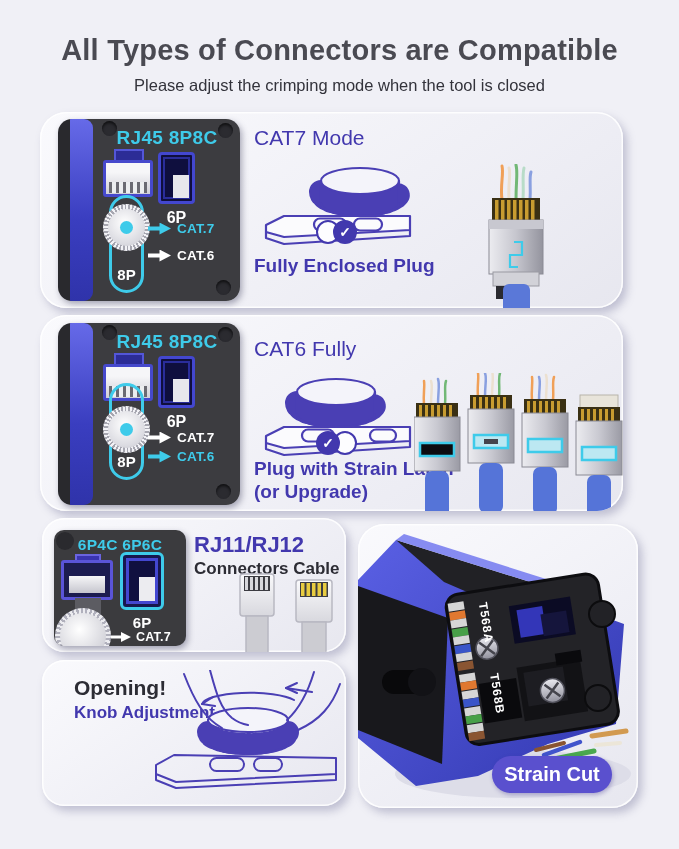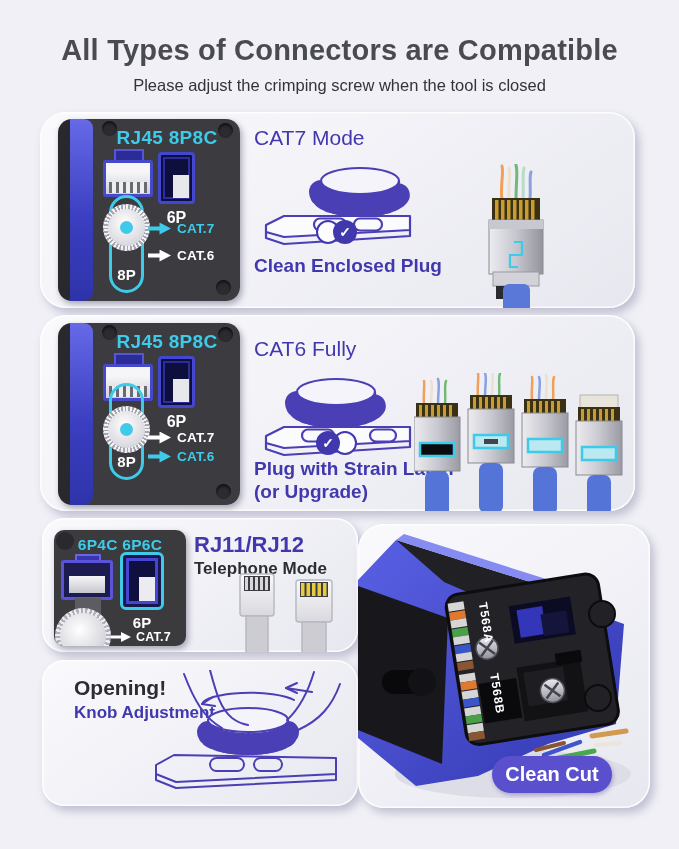--- a/index.html
+++ b/index.html
@@ -11,21 +11,20 @@
   
   .hdr{position:absolute;top:0;left:0;right:0;text-align:center;}
   .hdr h1{margin:34px 0 0;font-size:29px;font-weight:bold;color:#4a4a52;letter-spacing:.2px;}
   .hdr p{margin:9px 0 0;font-size:16.5px;color:#33333b;}
 
   
   .panel{
     position:absolute;border-radius:26px;overflow:hidden;
     background:linear-gradient(145deg,#fafafd 0%,#ededf4 70%,#e7e7ef 100%);
     box-shadow:4px 5px 9px rgba(125,125,160,.42), inset 0 0 0 1.5px rgba(255,255,255,.85);
-    padding-left:12px;
   }
   .panel-cat7{left:40px;top:112px;width:583px;height:196px;}
   .panel-cat6{left:40px;top:315px;width:583px;height:196px;}
   .panel-rj11{left:42px;top:518px;width:304px;height:134px;border-radius:22px;}
   .panel-upgrade{left:42px;top:660px;width:304px;height:146px;border-radius:22px;}
   .panel-tool{left:358px;top:524px;width:280px;height:284px;}
 
   
   .rj45-photo{position:absolute;width:182px;height:182px;border-radius:14px;overflow:hidden;
     background:linear-gradient(90deg,#29292d 0 12px,#3c3c40 12px);
@@ -132,21 +131,21 @@
   .stklbl{fill:#fff;font-size:12px;font-weight:bold;letter-spacing:1px;}
   .badge{position:absolute;left:134px;top:232px;width:120px;height:37px;border-radius:19px;background:#5a50ce;
     color:#fff;font-size:20px;font-weight:bold;display:flex;align-items:center;justify-content:center;
     box-shadow:1px 2px 4px rgba(60,50,140,.35);}
 </style>
 </head>
 <body>
 
 <div class="hdr">
   <h1>All Types of Connectors are Compatible</h1>
-  <p>Please adjust the crimping screw when the tool is closed</p>
+  <p>Please adjust the crimping mode when the tool is closed</p>
 </div>
 
 <section class="panel panel-cat7">
   <div class="rj45-photo v7">
     <div class="p-bluestrip"></div>
     <div class="p-screw s1"></div>
     <div class="p-screw s2"></div>
     <div class="p-screw s3"></div>
     <div class="p-title">RJ45 8P8C</div>
     <div class="jack-a">
@@ -183,21 +182,21 @@
         <ellipse cx="102" cy="25" rx="39" ry="13" fill="#f4f4fa"></ellipse>
         <path d="M63 25 L63 47 M141 25 L141 47"></path>
         <path d="M63 47 A39 13 0 0 0 141 47"></path>
       </g>
     </svg>
     <div class="toggle">
       <span class="circ off"></span>
       <span class="circ on">✓</span>
     </div>
     <div class="mode-caption">
-      <span>Clean Enclosed Plug</span><br>
+      <span>Fully Enclosed Plug</span><br>
       <span></span>
     </div>
   </div>
 
   <svg class="plug-single" width="64" height="150" viewBox="0 0 64 150">
     <defs>
       <linearGradient id="pm1" x1="0" y1="0" x2="1" y2="0">
         <stop offset="0" stop-color="#ececf0"></stop>
           <stop offset=".5" stop-color="#c6c6ce"></stop>
           <stop offset="1" stop-color="#94949e"></stop>
@@ -385,21 +384,21 @@
       </div>
     <div class="rslot"></div>
     <div class="rlbl-6p">6P</div>
     <div class="rknob"></div>
     <div class="rj-arrow">
       <span class="blockarrow bg-white"></span>
       <span class="alabel c-white">CAT.7</span>
     </div>
   </div>
   <div class="rj11-title">RJ11/RJ12</div>
-  <div class="rj11-sub">Telephone Mode</div>
+  <div class="rj11-sub">Connectors Cable</div>
   <svg class="phone-plugs" width="124" height="86" viewBox="0 0 124 86">
     <defs>
         <linearGradient id="pg" x1="0" x2="0" y1="0" y2="1">
           <stop offset="0" stop-color="#fafafc"></stop>
           <stop offset="1" stop-color="#d8d8de"></stop>
         </linearGradient>
       </defs>
     <g stroke="#b8b8c2" stroke-width="1.5">
       <rect x="10" y="6" width="34" height="42" rx="3" fill="url(#pg)"></rect>
       <rect x="14" y="8" width="26" height="15" fill="#3c3c42" stroke="none"></rect>
@@ -506,14 +505,14 @@
     <circle cx="244" cy="90" r="13" fill="#222226" stroke="#0c0c0e" stroke-width="2"></circle>
     <circle cx="240" cy="174" r="13" fill="#222226" stroke="#0c0c0e" stroke-width="2"></circle>
     <g stroke-linecap="round">
       <line x1="178" y1="226" x2="206" y2="219" stroke="#8a5532" stroke-width="4"></line>
       <line x1="186" y1="231" x2="222" y2="218" stroke="#4054cc" stroke-width="4.5"></line>
       <line x1="196" y1="235" x2="236" y2="227" stroke="#4aa84e" stroke-width="5"></line>
       <line x1="238" y1="221" x2="262" y2="219" stroke="#ece6d8" stroke-width="4"></line>
       <line x1="234" y1="212" x2="268" y2="207" stroke="#d29a50" stroke-width="5"></line>
     </g>
   </svg>
-  <div class="badge">Clean Cut</div>
+  <div class="badge">Strain Cut</div>
 </section>
 
 </body></html>

